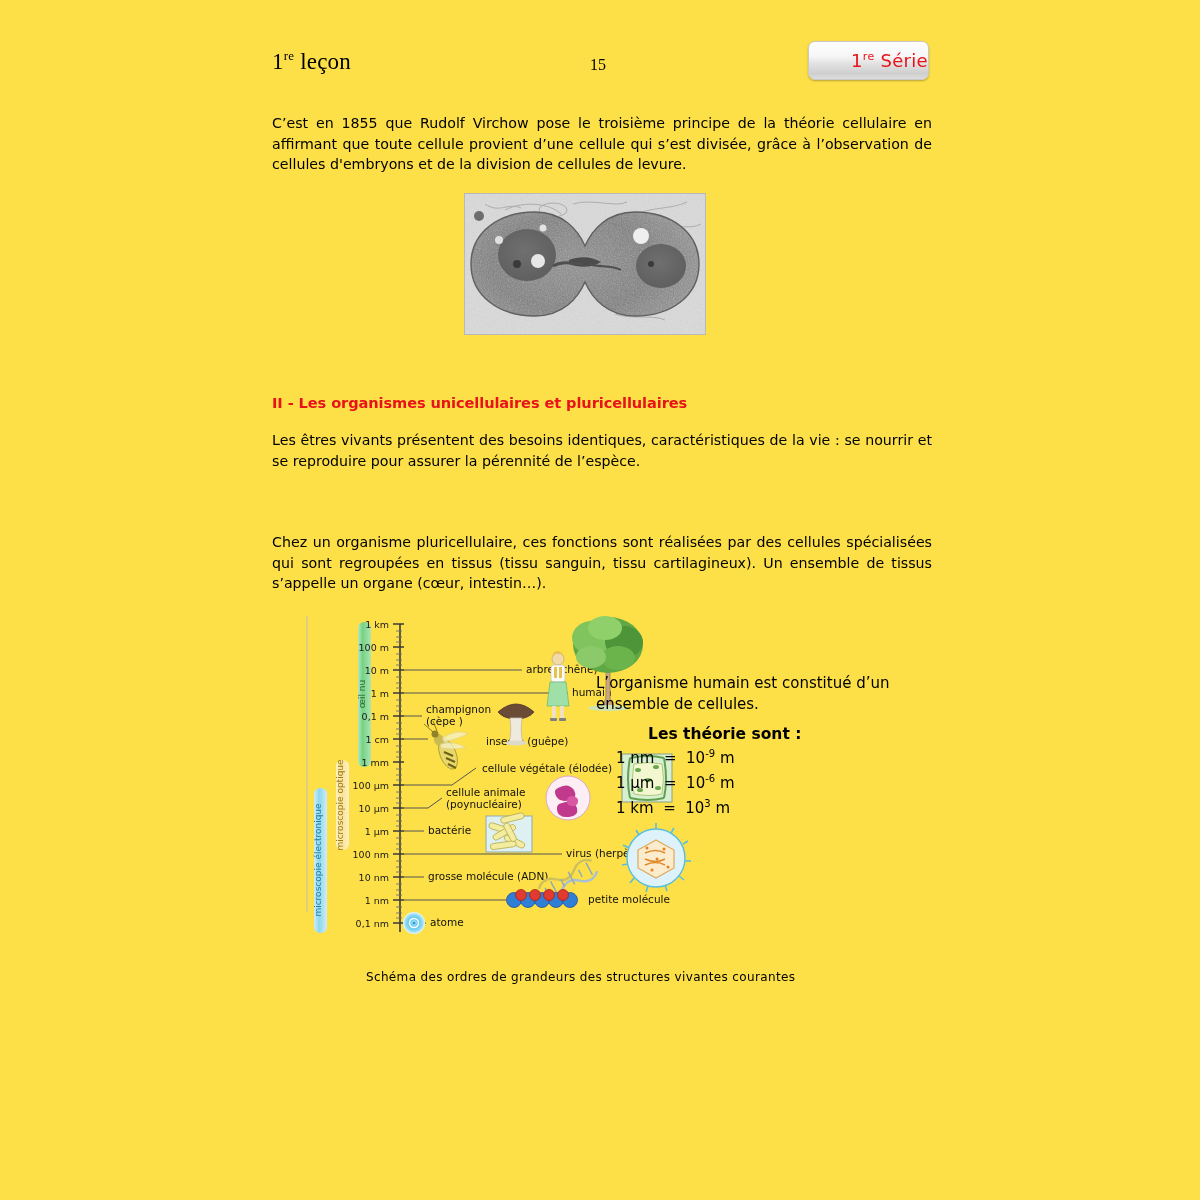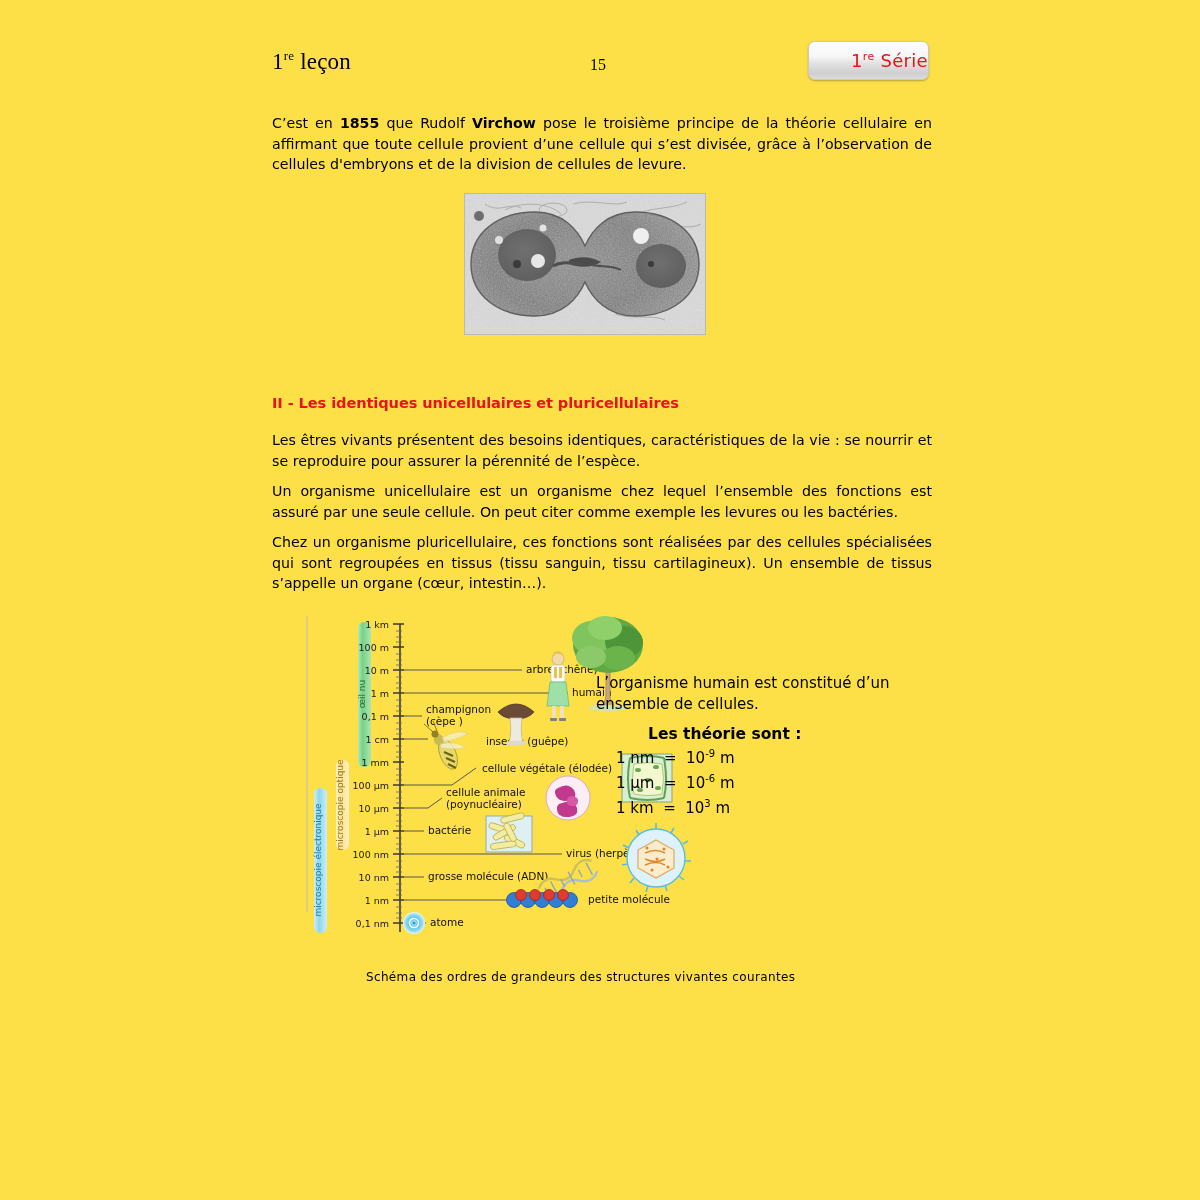--- a/index.html
+++ b/index.html
@@ -85,21 +85,21 @@
     width: 660px;
   }
   p.para {
     margin: 0 0 0 0;
     font-family: "DejaVu Sans", sans-serif;
     font-size: 14.2px;
     line-height: 1.45;
     color: #000;
     text-align: justify;
   }
-  .bold { font-weight: bold; }
+  .bold { font-weight: normal; }
 
   
   .micrograph-wrap {
     position: absolute;
     left: 464px;
     top: 193px;
     width: 240px;
     height: 140px;
     border: 1px solid #b9b9b9;
     background: #dcdcdc;
@@ -263,27 +263,24 @@
       <circle cx="176" cy="42" r="8" fill="#efefef"></circle>
       <circle cx="34" cy="46" r="4" fill="#e0e0e0"></circle>
       <circle cx="78" cy="34" r="3.5" fill="#e3e3e3"></circle>
 
       <path d="M104,66 C114,62 126,62 136,68 C126,74 114,74 104,70 Z" fill="#4b4b4b"></path>
       <path d="M88,72 C98,66 110,70 118,70" stroke="#4f4f4f" stroke-width="3" fill="none"></path>
       <path d="M124,70 C134,74 146,70 156,76" stroke="#4f4f4f" stroke-width="2" fill="none"></path>
     </svg>
   </div>
 
-  <div class="section-heading">II - Les identiques unicellulaires et pluricellulaires</div>
+  <div class="section-heading">II - Les organismes unicellulaires et pluricellulaires</div>
 
   <div class="block-a">
     <p class="para">Les êtres vivants présentent des besoins identiques, caractéristiques de la vie : se nourrir et se reproduire pour assurer la pérennité de l’espèce.</p>
-  </div>
-  <div class="block-b">
-    <p class="para">Un organisme unicellulaire est un organisme chez lequel l’ensemble des fonctions est assuré par une seule cellule. On peut citer comme exemple les levures ou les bactéries.</p>
   </div>
   <div class="block-c">
     <p class="para">Chez un organisme pluricellulaire, ces fonctions sont réalisées par des cellules spécialisées qui sont regroupées en tissus (tissu sanguin, tissu cartilagineux). Un ensemble de tissus s’appelle un organe (cœur, intestin…).</p>
   </div>
 
   <div class="figure">
     <svg class="fig-svg" width="640" height="340" viewBox="0 0 640 340" font-family="DejaVu Sans, sans-serif">
       <defs>
         <linearGradient id="greenBand" x1="0" y1="0" x2="1" y2="0">
           <stop offset="0%" stop-color="#b7e8bd"></stop>

